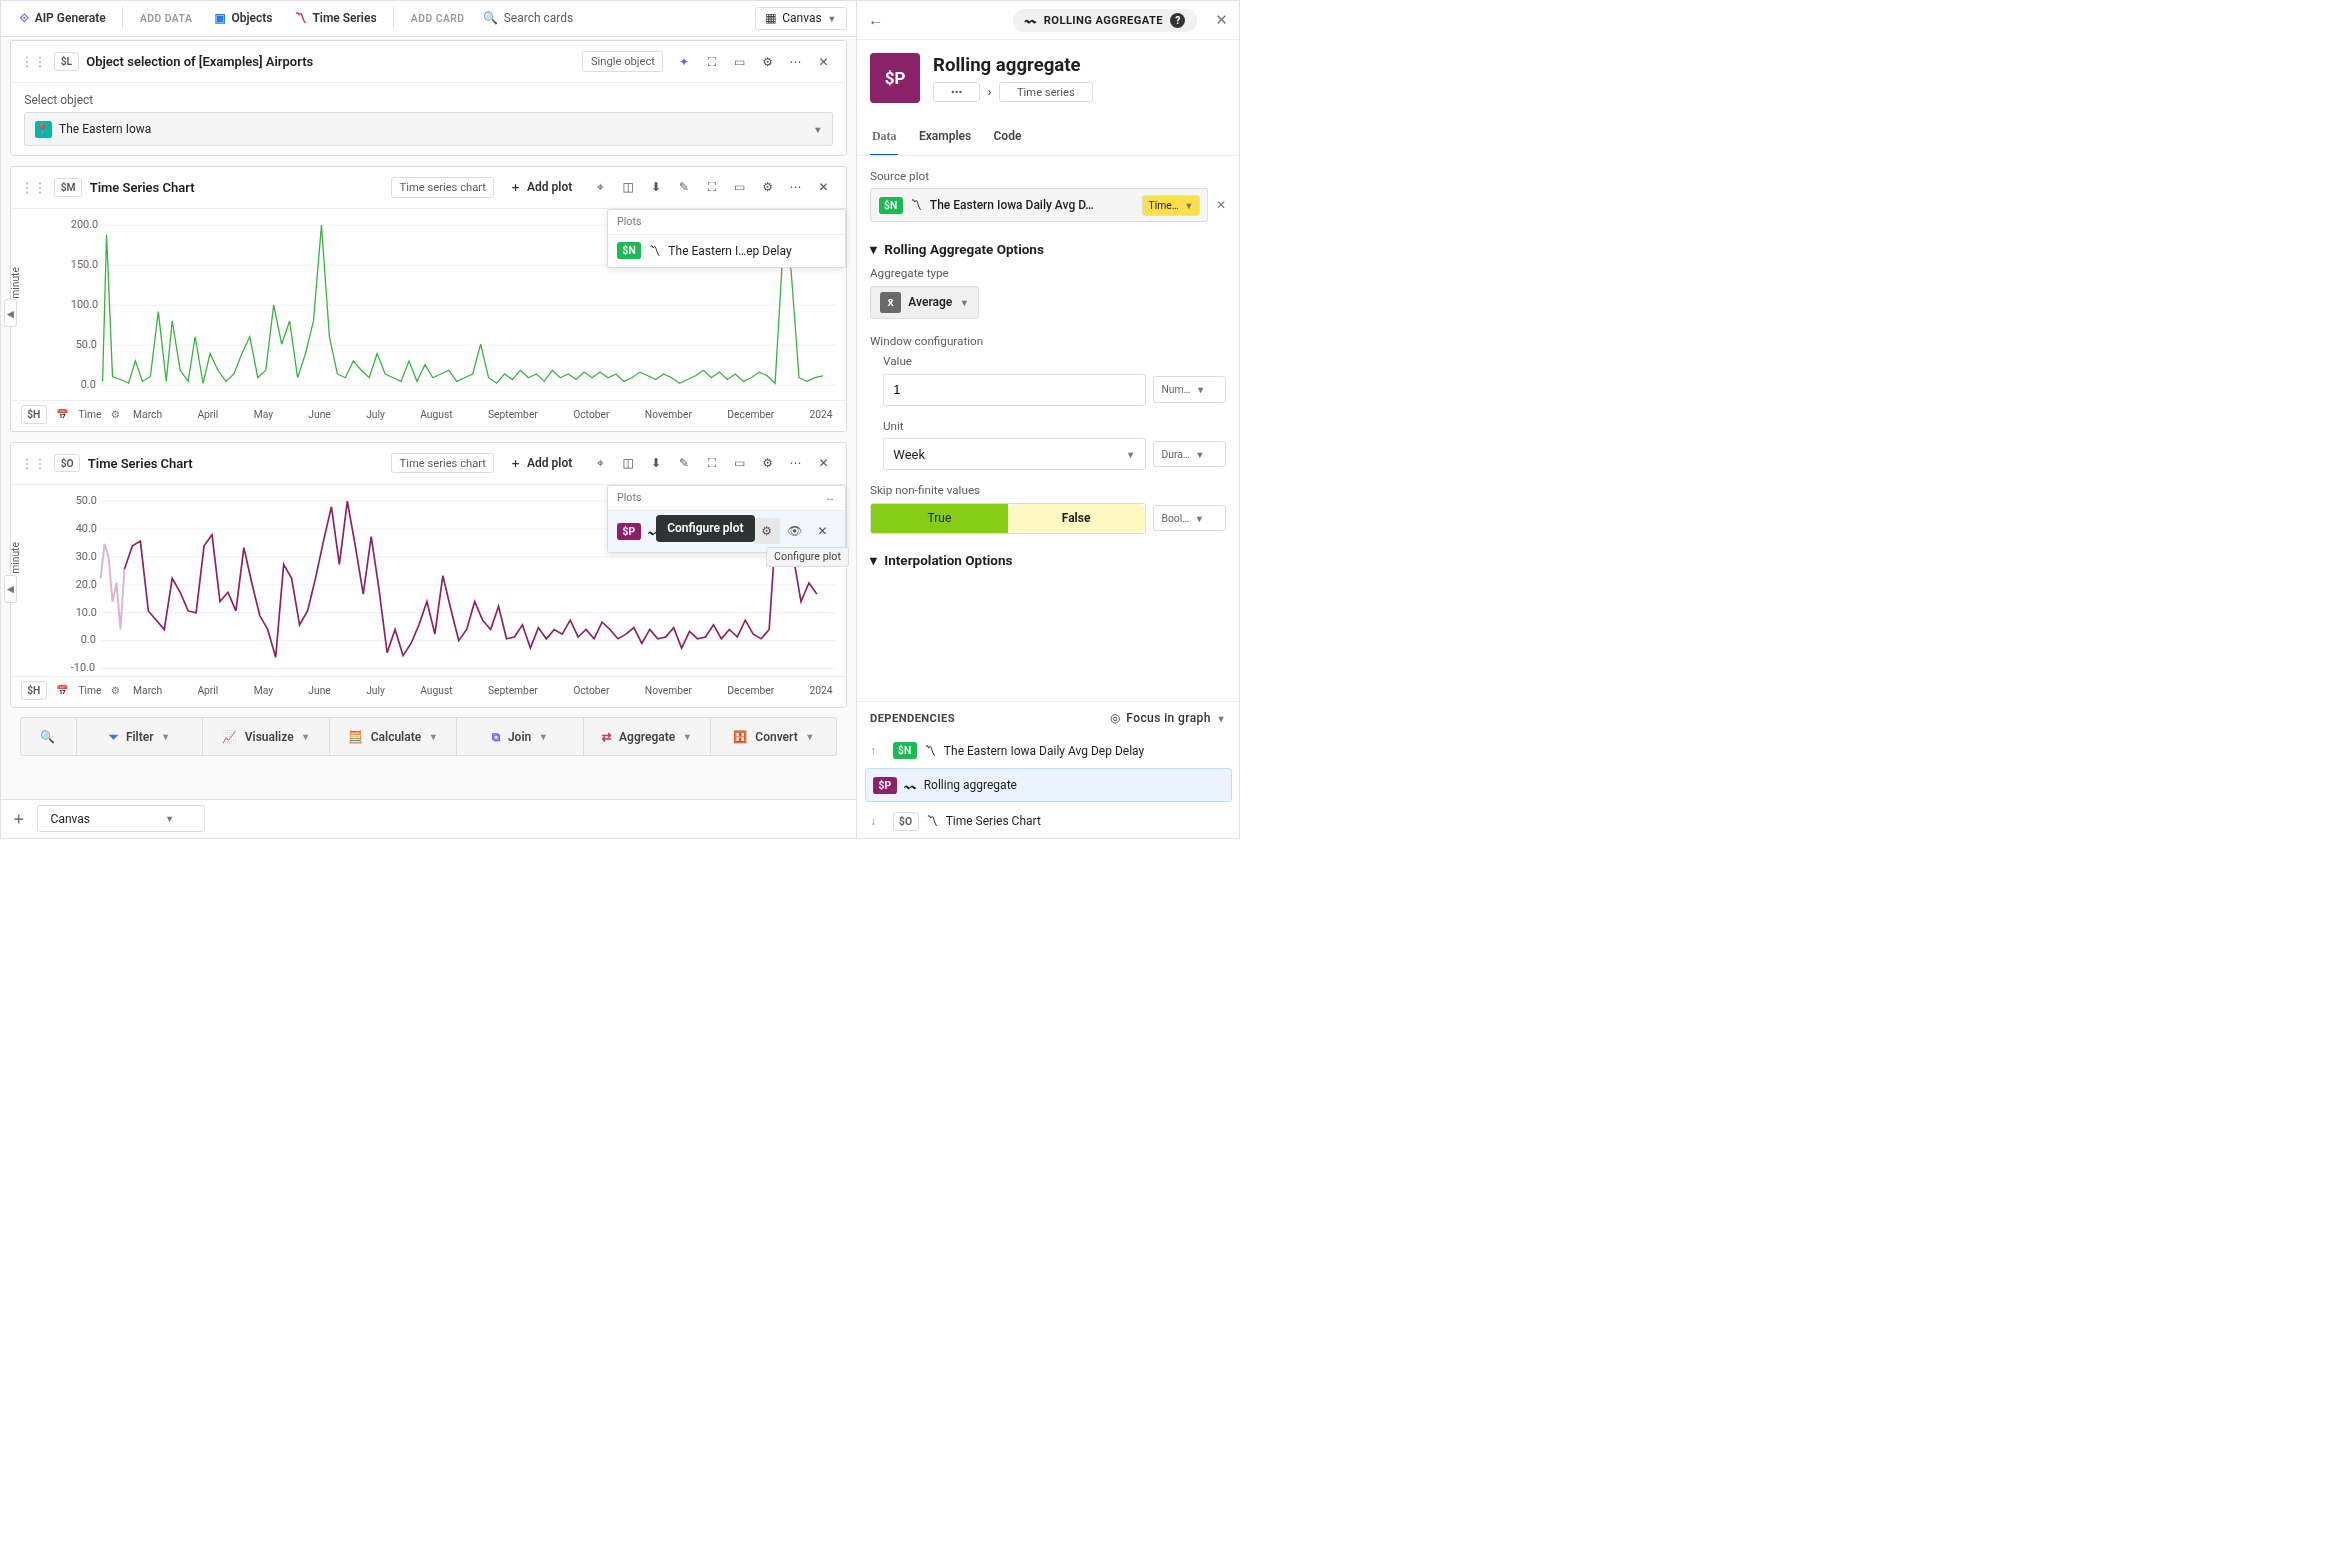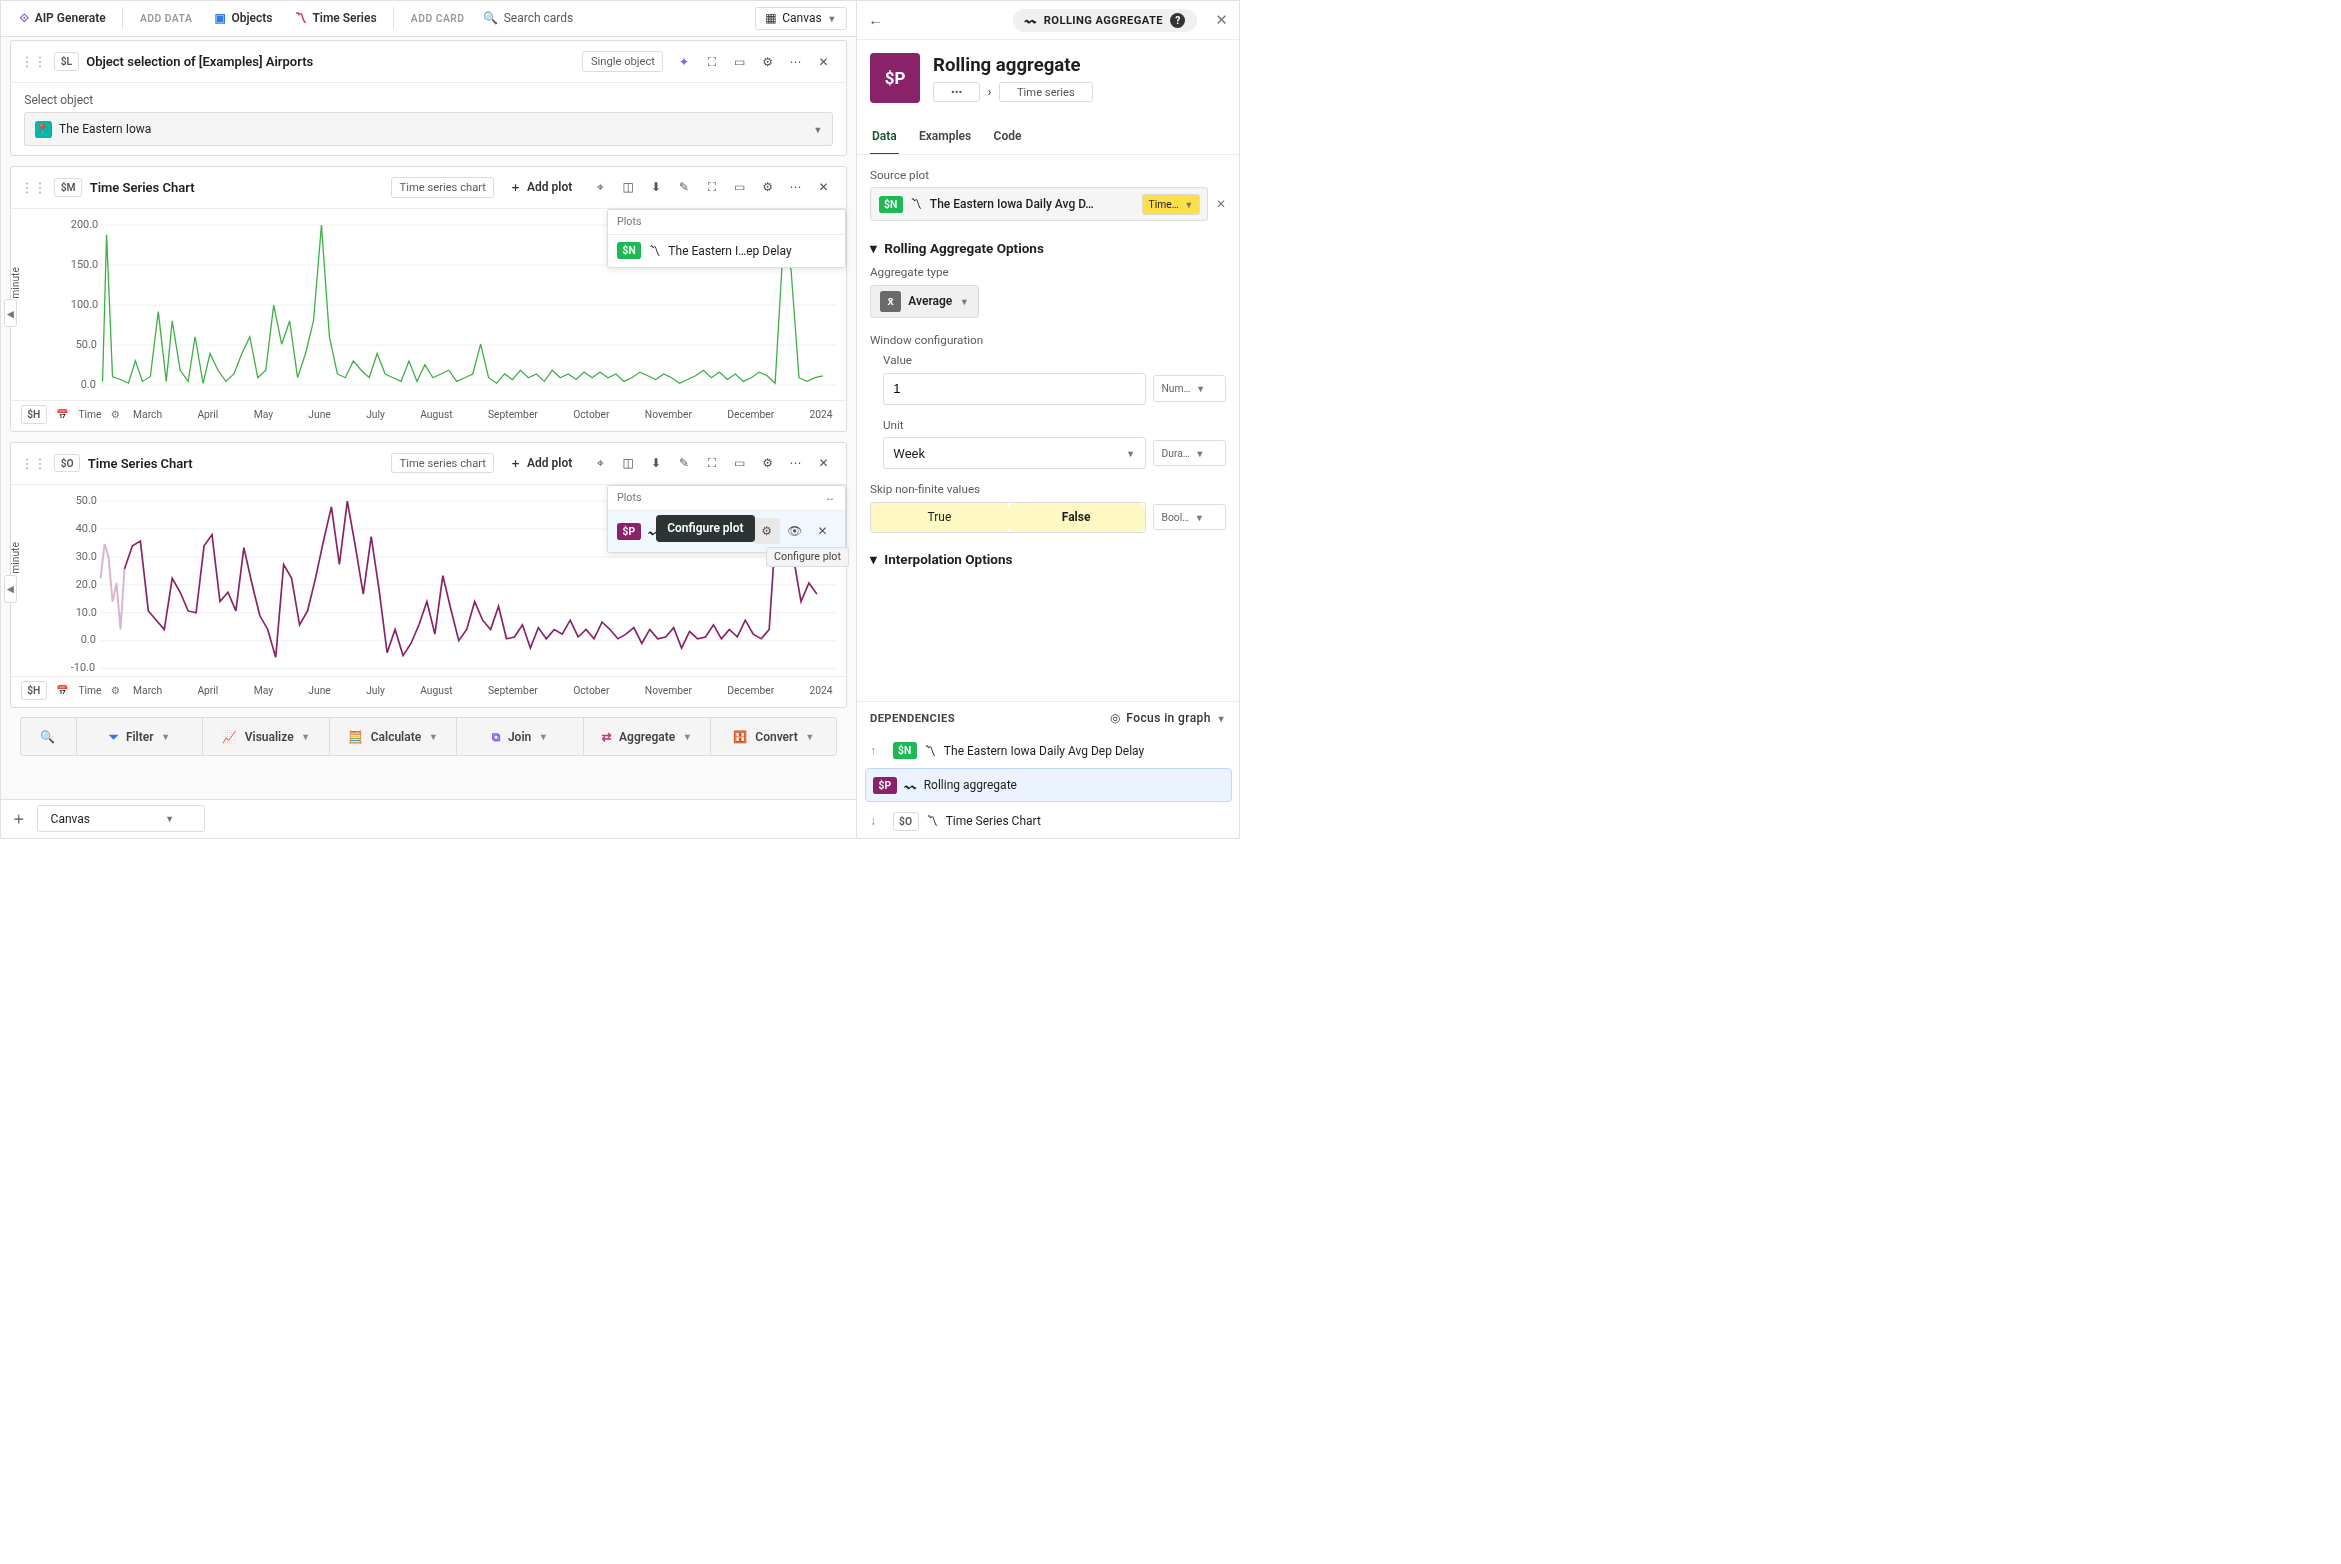--- a/index.html
+++ b/index.html
@@ -68,37 +68,37 @@
 .sb-hdr .back { cursor: pointer; color: #555; font-size: 15px; }
 .sb-hdr .pill { display: flex; align-items: center; gap: 7.5px; background: #f0f0f0; border-radius: 13px; padding: 3.7px 11.2px; font-size: 11.2px; font-weight: 700; letter-spacing: 0.4px; margin-left: auto; }
 .sb-hdr .close { cursor: pointer; color: #777; font-size: 15px; margin-left: 9.3px; }
 .sb-title-row { display: flex; align-items: center; gap: 13px; padding: 13px 13px 7.5px 13px; }
 .sb-tile { width: 50px; height: 50px; background: #8a2269; border-radius: 3.7px; display: flex; align-items: center; justify-content: center; color: #fff; font-weight: 700; font-size: 17px; }
 .sb-title { font-size: 18.6px; font-weight: 700; }
 .sb-crumbs { display: flex; gap: 7.5px; margin-top: 5.6px; align-items: center; }
 .sb-crumbs .crumb { border: 0.9px solid #dcdcdc; border-radius: 2.8px; padding: 2.8px 17px; font-size: 11.2px; color: #555; cursor: pointer; }
 .sb-tabs { display: flex; gap: 18.6px; padding: 0 13px; border-bottom: 0.9px solid #eee; margin-top: 9.3px; }
 .sb-tab { padding: 9.3px 1.9px; font-weight: 600; color: #444; cursor: pointer; border-bottom: 1.9px solid transparent; }
-.sb-tab.active { color: #14532d; border-bottom-color: #0052cc; }
+.sb-tab.active { color: #737373; border-bottom-color: #0052cc; font-family: Liberation Serif, serif; }
 .sb-body { flex: 1; overflow: auto; padding: 13px; }
 .sb-sec-label { font-size: 11.7px; color: #5c5c5c; margin-bottom: 5.6px; }
 .sb-src-row { display: flex; align-items: center; gap: 7.5px; background: #f5f5f5; border: 0.9px solid #dcdcdc; border-radius: 2.8px; padding: 5.6px 7.5px; }
 .sb-src-row .txt { flex: 1; white-space: nowrap; overflow: hidden; text-overflow: ellipsis; font-weight: 500; }
 .sb-src-row .mini-select { border: 0.9px solid #dcdcdc; background: #fde047; padding: 2.8px 5.6px; border-radius: 2.8px; font-size: 10.3px; display: flex; gap: 5.6px; align-items: center; cursor: pointer; }
 .sb-group-hdr { display: flex; align-items: center; gap: 7.5px; font-weight: 700; font-size: 13.5px; margin: 18.6px 0 9.3px 0; cursor: pointer; }
 .sb-field { margin-bottom: 13px; }
 .sb-field input, .sb-select { width: 100%; border: 0.9px solid #dcdcdc; border-radius: 2.8px; padding: 7.5px 9.3px; font-size: 13px; background: #fff; }
 .sb-select { display: flex; align-items: center; justify-content: space-between; cursor: pointer; }
 .sb-inline { display: flex; gap: 7.5px; align-items: center; }
 .sb-inline > :first-child { flex: 1; }
 .tiny-type { border: 0.9px solid #dcdcdc; border-radius: 2.8px; padding: 5.6px 7.5px; font-size: 10.3px; color: #666; display: flex; gap: 5.6px; align-items: center; cursor: pointer; width: 73px; }
 .avg-btn { display: inline-flex; align-items: center; gap: 7.5px; background: #f0f0f0; border: 0.9px solid #dcdcdc; border-radius: 2.8px; padding: 5.6px 9.3px; cursor: pointer; font-weight: 600; }
 .avg-btn .av-ic { width: 20.5px; height: 20.5px; background: #6a6a6a; border-radius: 2.8px; display: flex; align-items: center; justify-content: center; color: #fff; font-size: 11.2px; }
 .toggle-pair { display: flex; border: 0.9px solid #dcdcdc; border-radius: 2.8px; overflow: hidden; }
-.toggle-pair .tg { flex: 1; padding: 7.5px; text-align: center; cursor: pointer; background: #fef9c3; }
+.toggle-pair .tg { flex: 1; padding: 7.5px; text-align: center; cursor: pointer; background: #84cc16; }
 .toggle-pair .tg.sel { background: #fef9c3; font-weight: 700; border-radius: 7px; }
 .deps-hdr { display: flex; align-items: center; justify-content: space-between; padding: 9.3px 13px; border-top: 0.9px solid #eee; font-size: 11.2px; font-weight: 700; color: #444; letter-spacing: 0.4px; }
 .deps-hdr .focus { display: flex; align-items: center; gap: 5.6px; font-size: 12px; font-weight: 500; cursor: pointer; color: #333; }
 .dep-row { display: flex; align-items: center; gap: 7.5px; padding: 7.5px 13px; font-size: 12px; }
 .dep-row.selected { background: #eaf3ff; border: 0.9px solid #bedaff; border-radius: 3.7px; margin: 1.9px 7.5px; padding: 7.5px 7.5px; }
 .dep-row .arrow { color: #888; width: 15px; }
 .dep-row .dep-badge { font-size: 10.3px; font-weight: 600; padding: 1.9px 5.6px; border-radius: 2.8px; color: #fff; }
 .caret-down { font-size: 9.3px; color: #777; }
 
 .collapse-handle { position: absolute; left: -7.5px; top: 50%; width: 13px; height: 28px; background: #fff; border: 0.9px solid #dcdcdc; border-radius: 2.8px; display: flex; align-items: center; justify-content: center; font-size: 9.3px; color: #777; cursor: pointer; }

